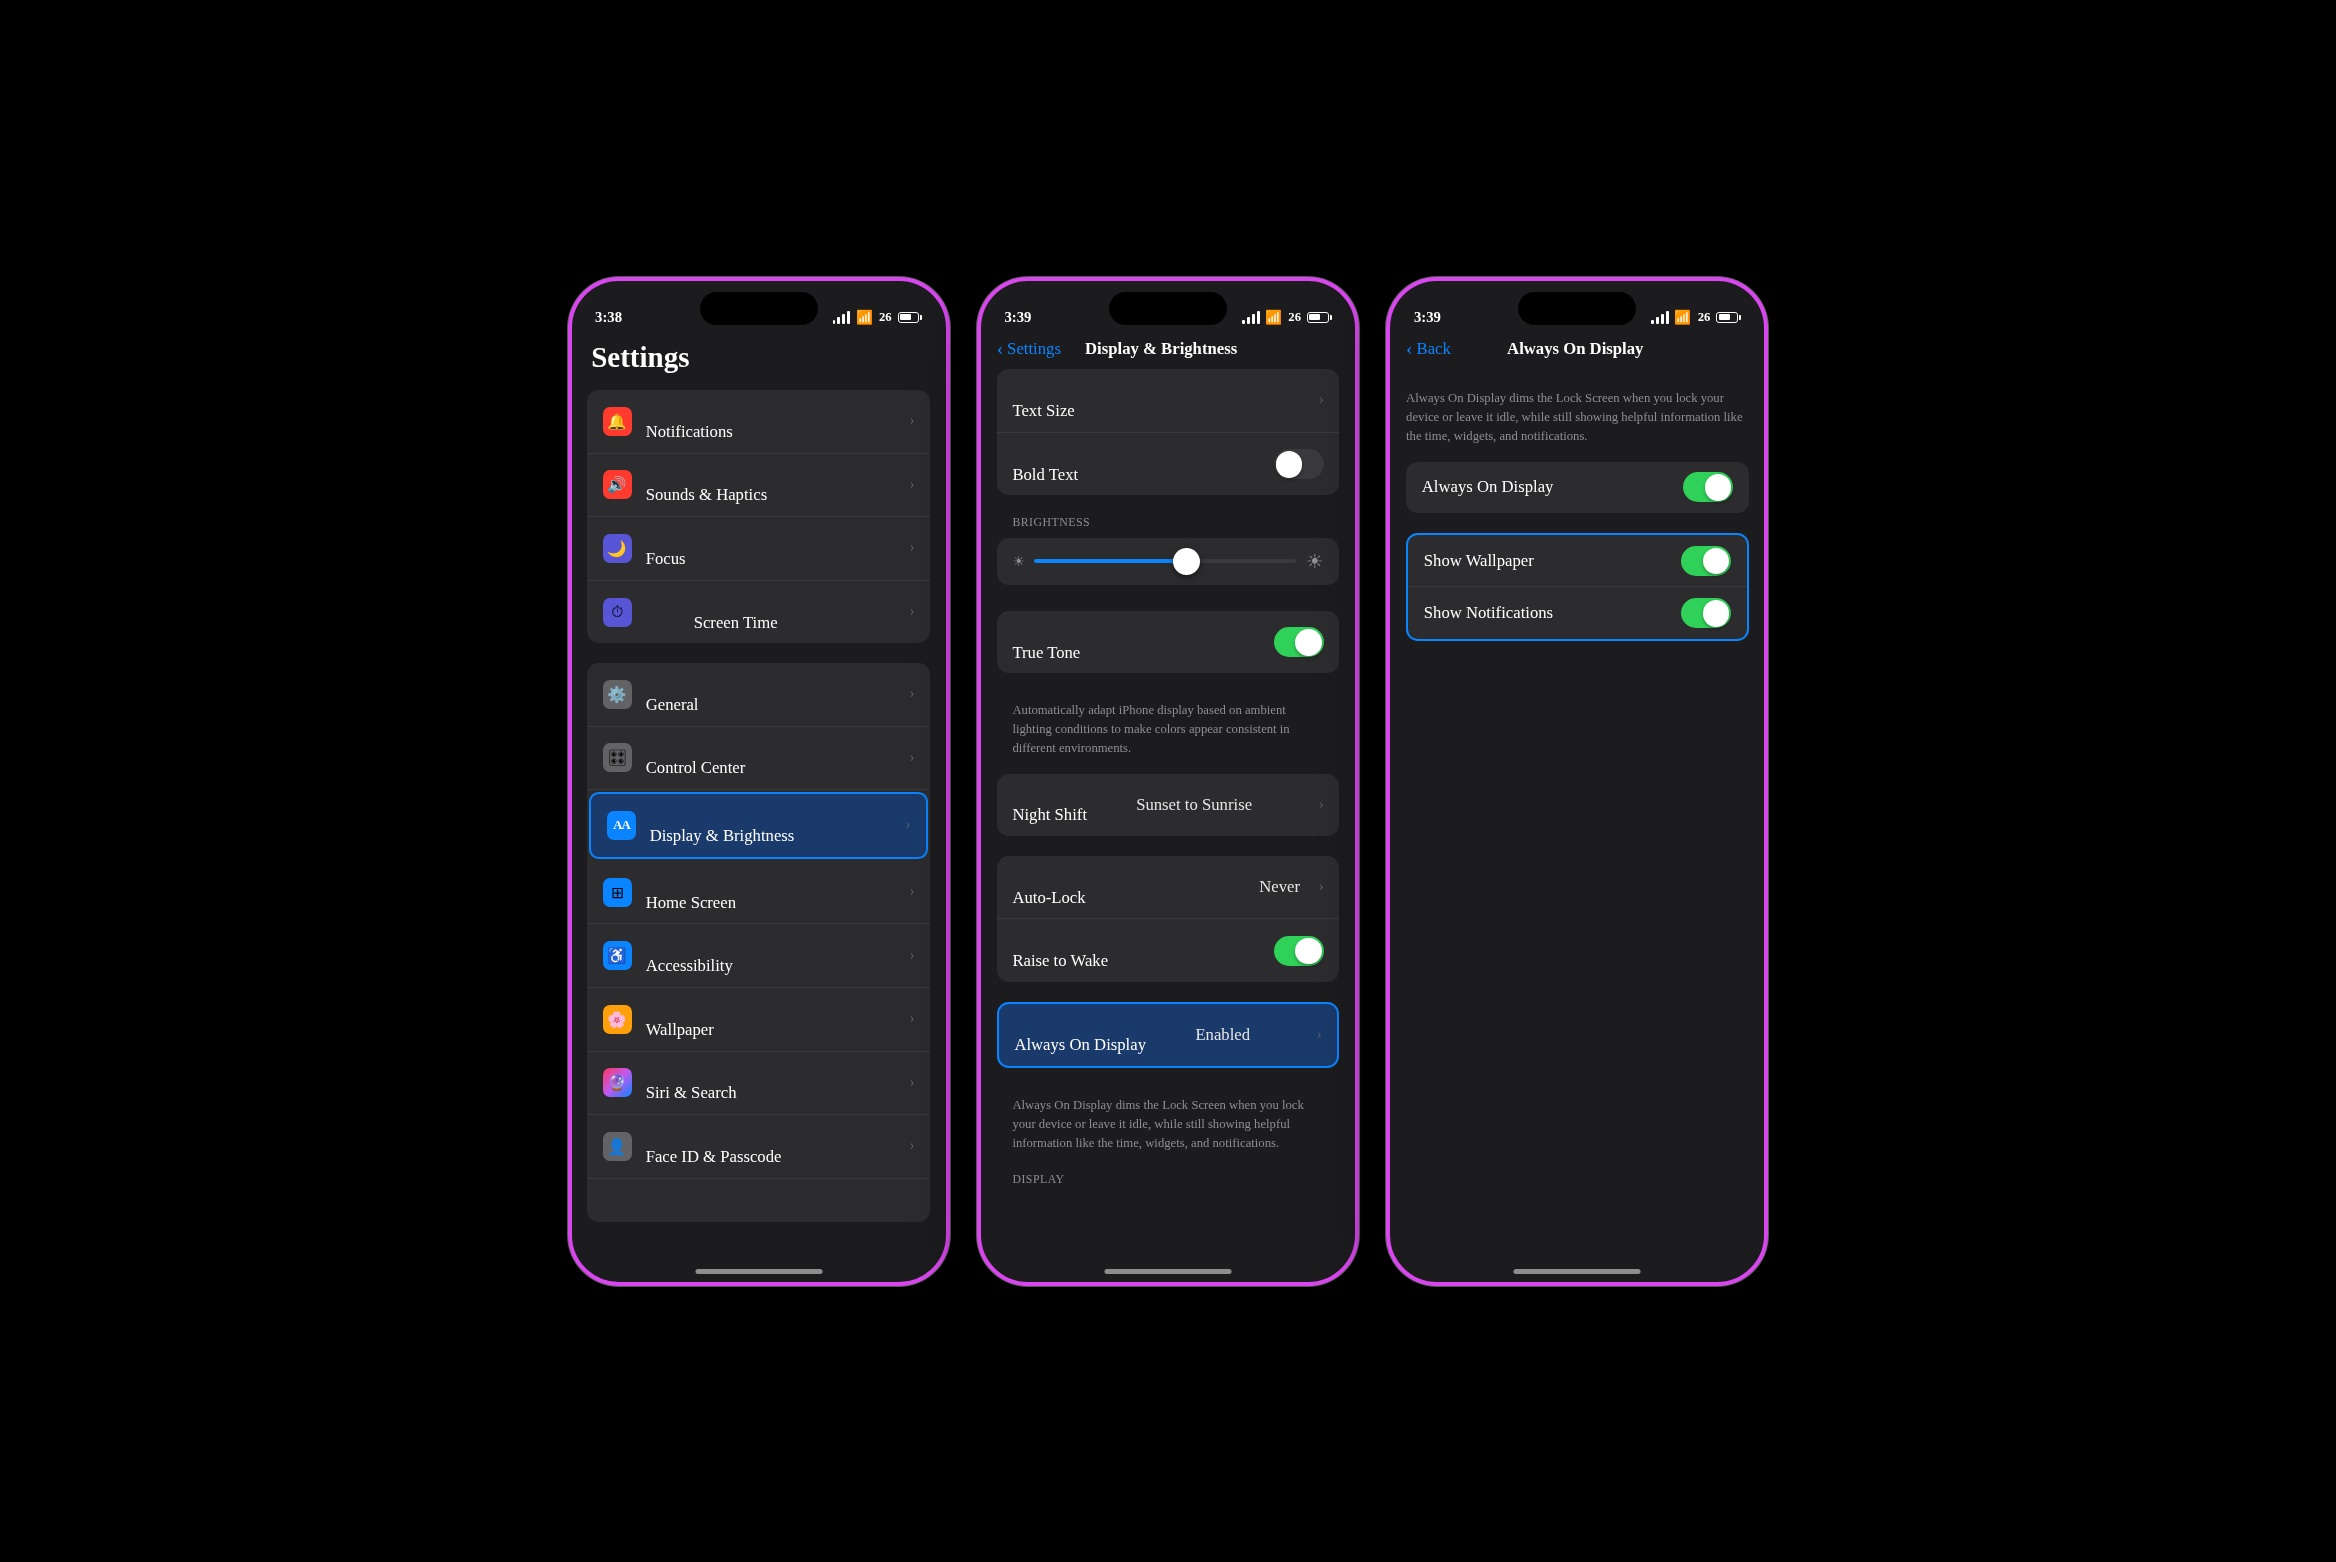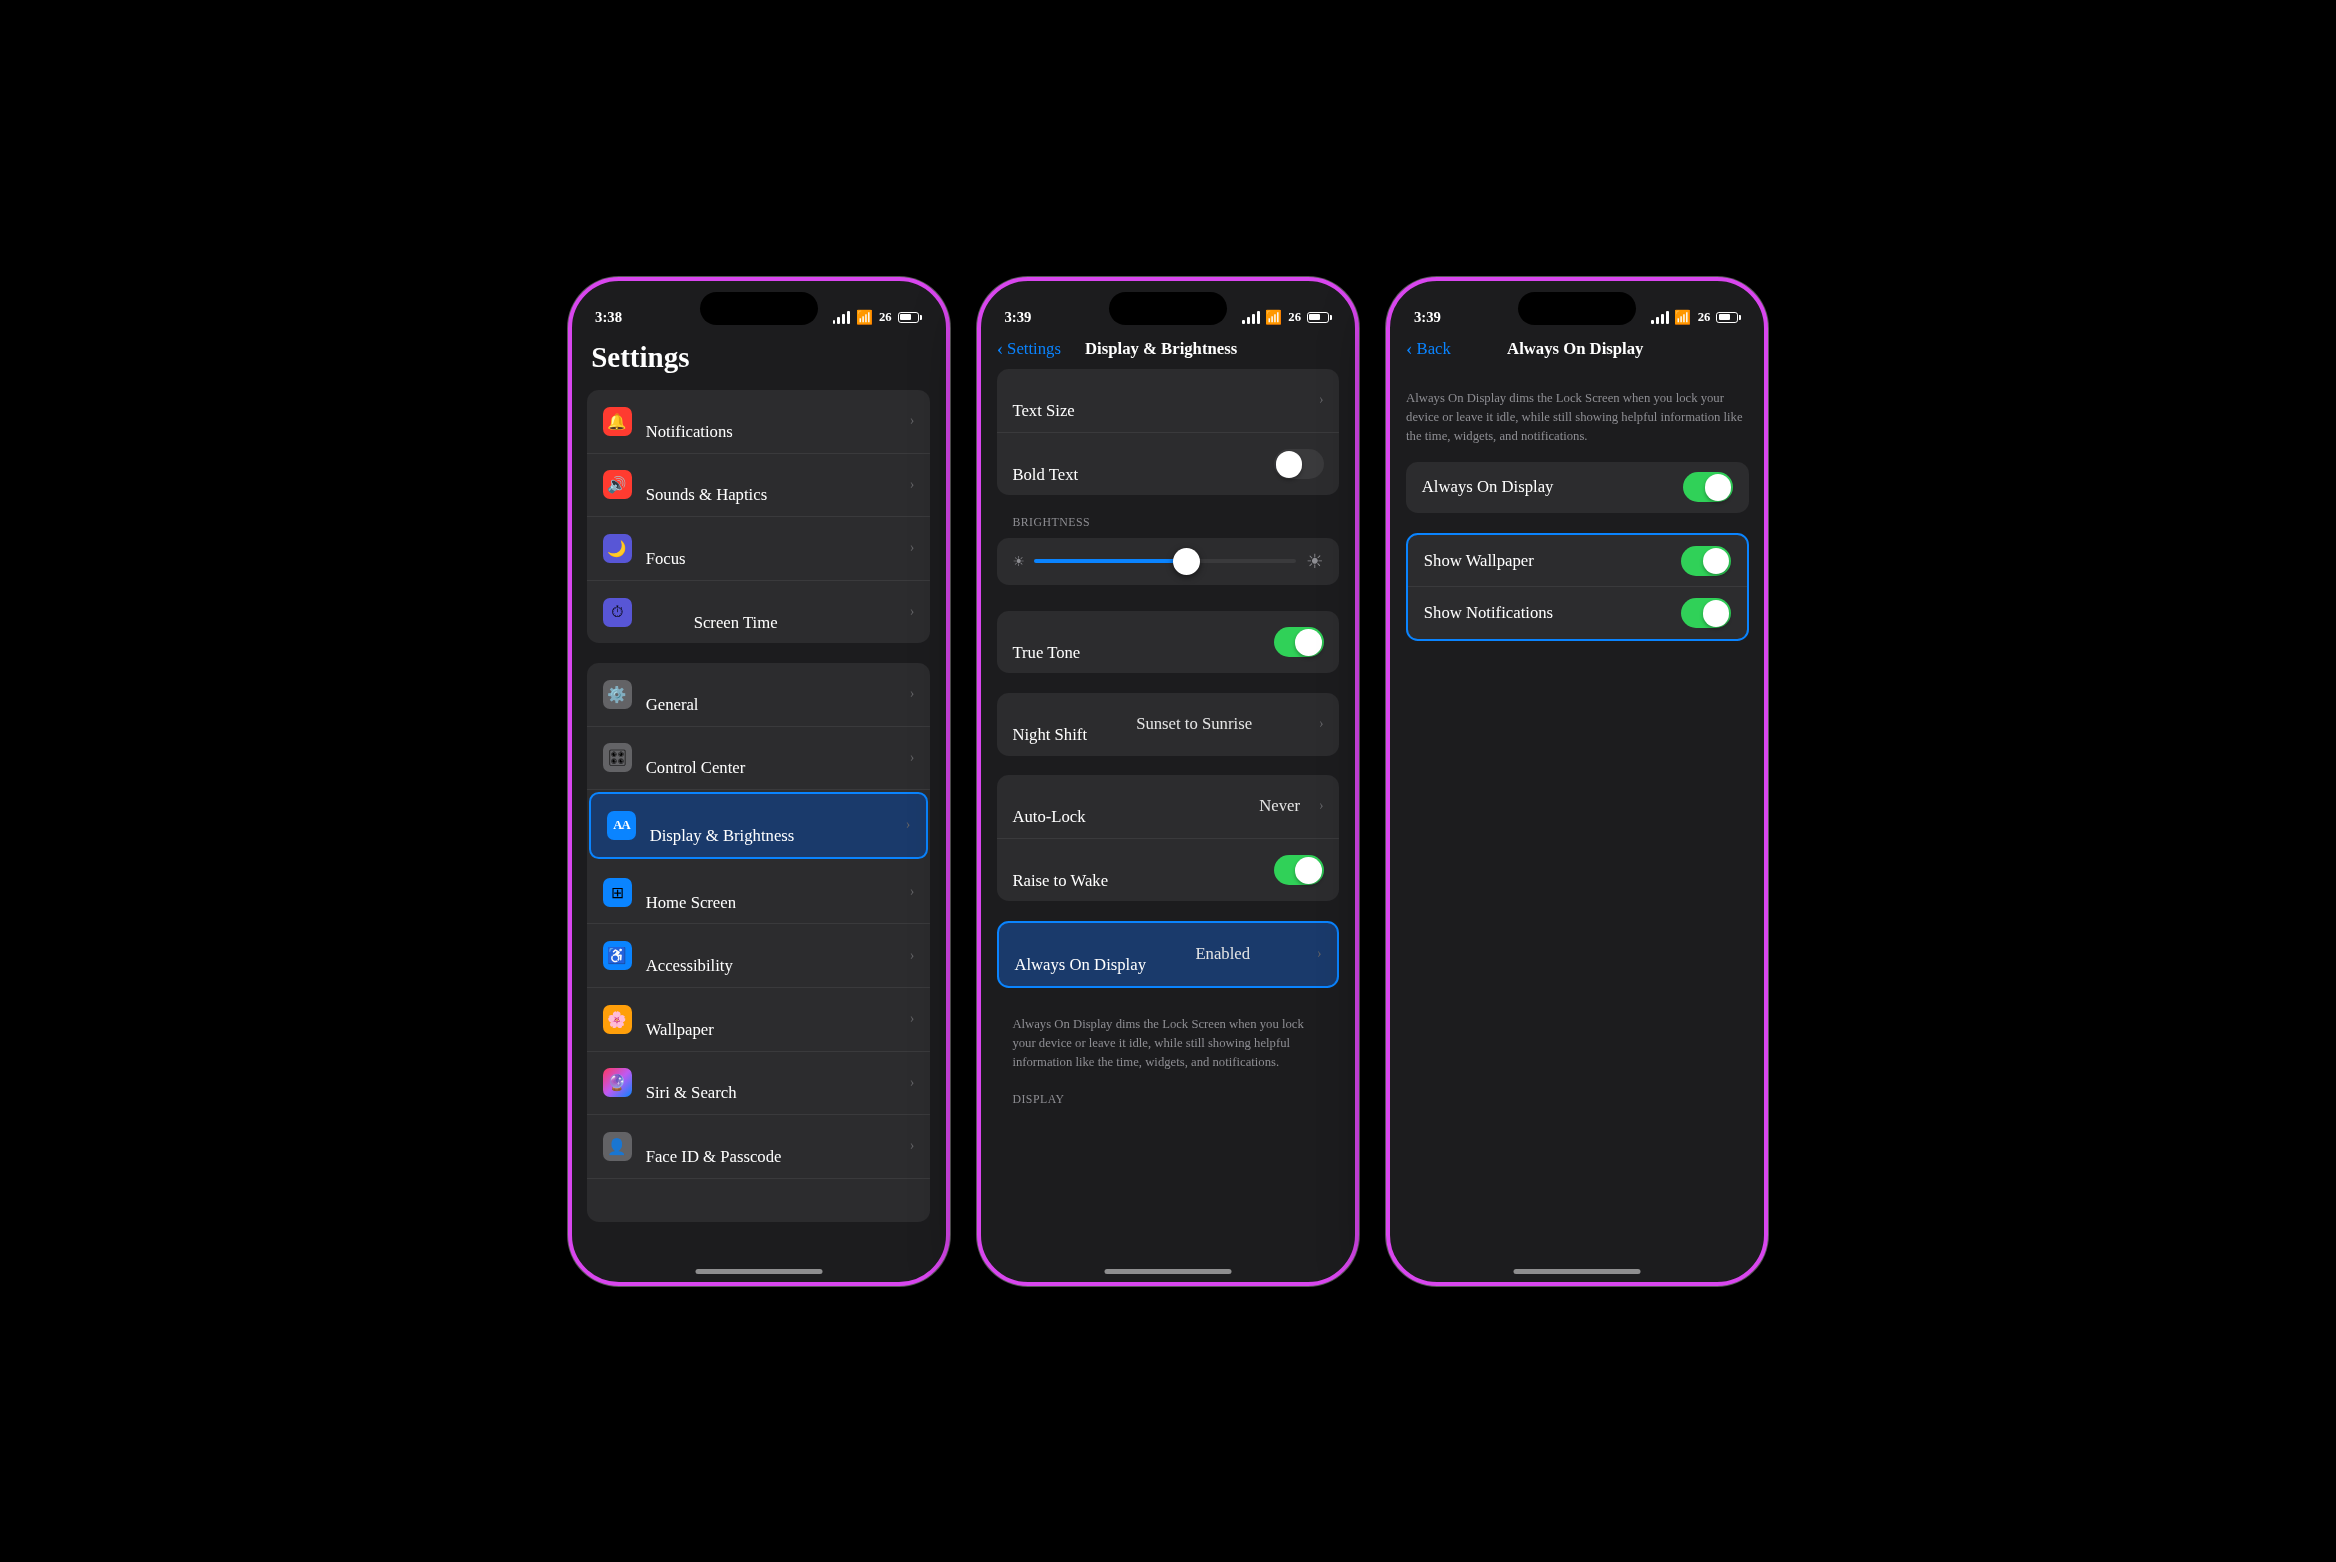--- a/index.html
+++ b/index.html
@@ -474,20 +474,21 @@
 
         <div class="settings-section">
           <div class="settings-row">
             <span class="row-label">True Tone</span>
             <div class="toggle on">
               <div class="toggle-thumb"></div>
             </div>
           </div>
         </div>
 
+        <div class="description-text">Automatically adapt iPhone display based on ambient lighting conditions to make colors appear consistent in different environments.</div>
 
         <div class="settings-section">
           <div class="settings-row">
             <span class="row-label">Night Shift</span>
             <span class="row-value">Sunset to Sunrise</span>
             <span class="row-chevron">›</span>
           </div>
         </div>
 
         <div class="settings-section">

